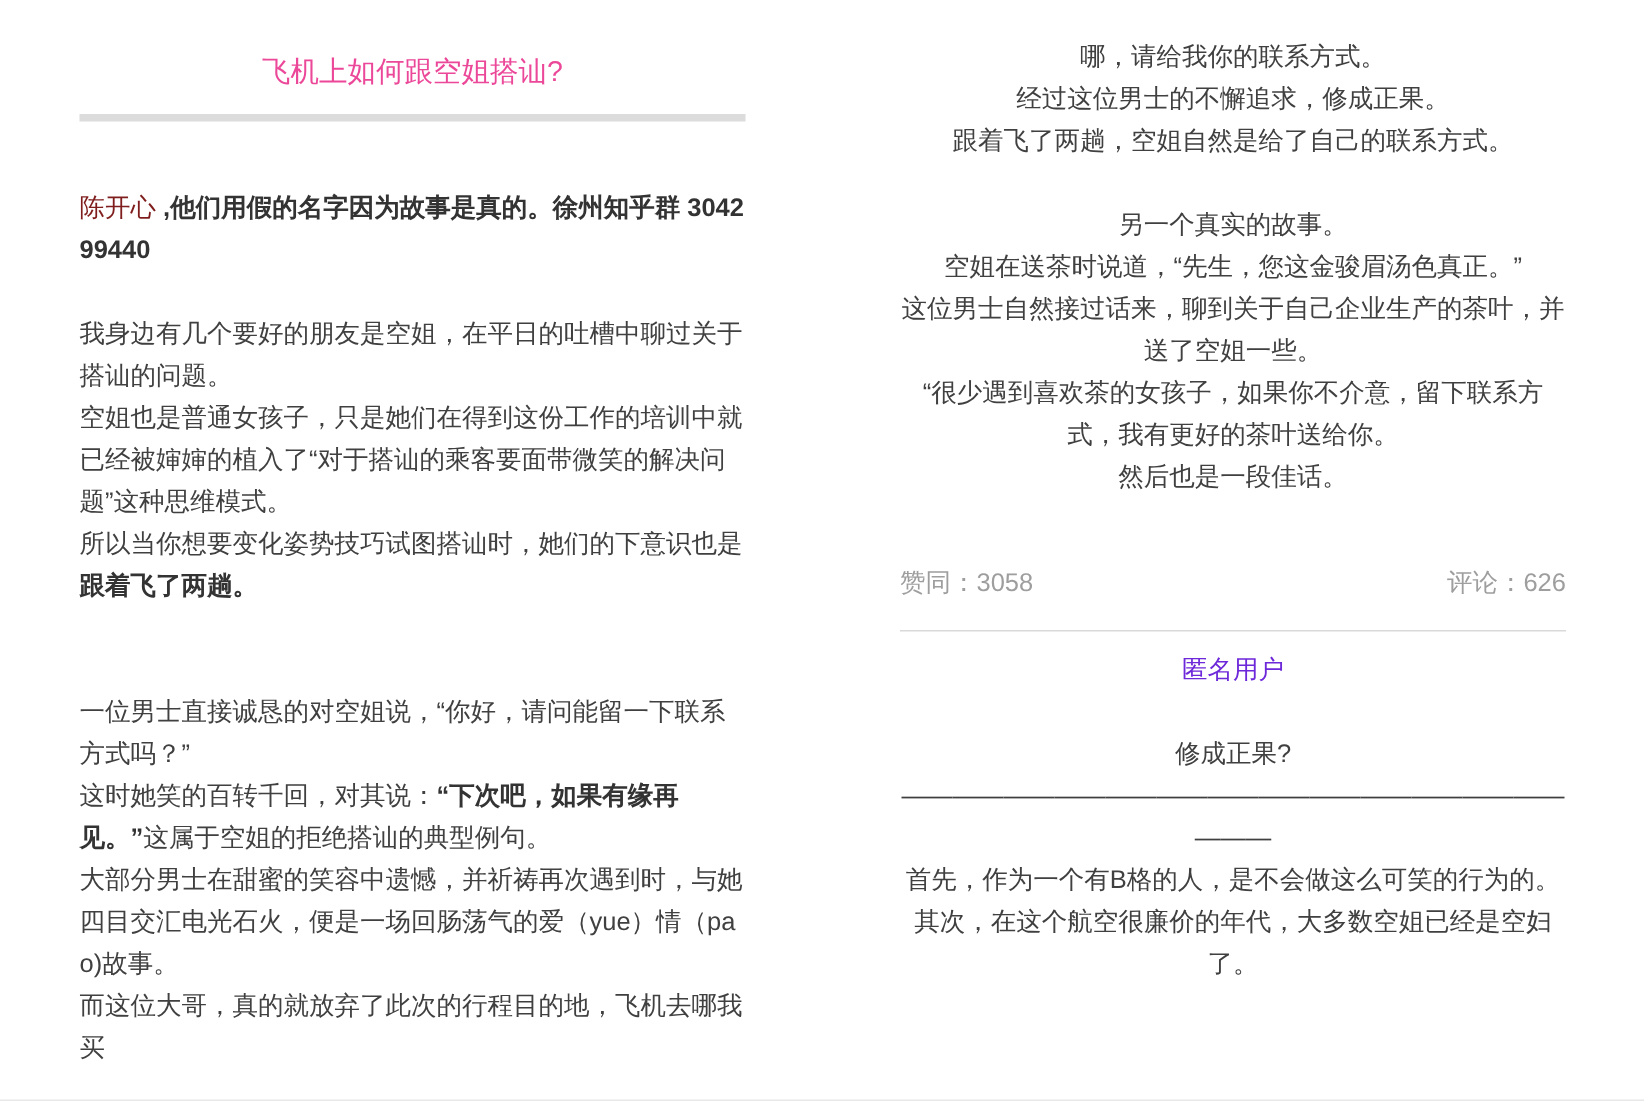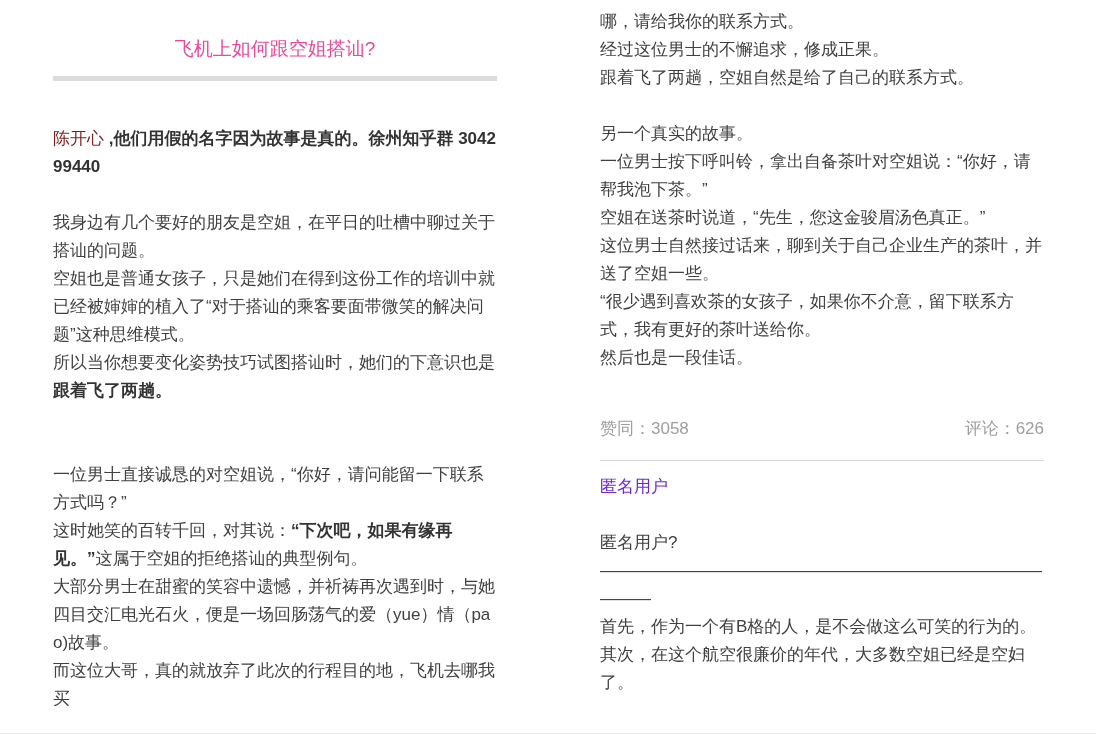--- a/index.html
+++ b/index.html
@@ -56,46 +56,45 @@
         <div class="blk"><span>所以当你想要变化姿势技巧试图搭讪时，她们的下意识也是</span><span class="b">跟着飞了两趟。</span></div>
         <div class="blk blank"></div>
         <div class="blk blank"></div>
         <div class="blk"><span>一位男士直接诚恳的对空姐说，“你好，请问能留一下联系方式吗？”</span></div>
         <div class="blk"><span>这时她笑的百转千回，对其说：</span><span class="b">“下次吧，如果有缘再见。”</span><span>这属于空姐的拒绝搭讪的典型例句。</span></div>
         <div class="blk"><span>大部分男士在甜蜜的笑容中遗憾，并祈祷再次遇到时，与她四目交汇电光石火，便是一场回肠荡气的爱（yue）情（pao)故事。</span></div>
         <div class="blk"><span>而这位大哥，真的就放弃了此次的行程目的地，飞机去哪我买</span></div>
       </div>
   </div>
 
-  <div class="col col-right" style="padding-top:8px;">
+  <div class="col col-right" style="padding-top:24px;text-align:center;">
     <div class="blocks">
         <div class="blk"><span>哪，请给我你的联系方式。</span></div>
         <div class="blk"><span>经过这位男士的不懈追求，修成正果。</span></div>
         <div class="blk"><span>跟着飞了两趟，空姐自然是给了自己的联系方式。</span></div>
         <div class="blk blank"></div>
         <div class="blk"><span>另一个真实的故事。</span></div>
-        <div class="blk"><span>一位男士按下呼叫铃，拿出自备茶叶对空姐说：“你好，请帮我泡下茶。”</span></div>
         <div class="blk"><span>空姐在送茶时说道，“先生，您这金骏眉汤色真正。”</span></div>
         <div class="blk"><span>这位男士自然接过话来，聊到关于自己企业生产的茶叶，并送了空姐一些。</span></div>
         <div class="blk"><span> “很少遇到喜欢茶的女孩子，如果你不介意，留下联系方式，我有更好的茶叶送给你。</span></div>
         <div class="blk"><span>然后也是一段佳话。</span></div>
         <div class="blk blank"></div>
       </div>
 
     <div class="meta-row">
       <span><span>赞同：</span><span>3058</span></span>
       <span><span>评论：</span><span>626</span></span>
     </div>
 
     <hr class="answer-divider">
 
     <p class="anon-line"><a href="#" class="link" style="color: #6d28d9;">匿名用户</a></p>
 
     <div class="blocks">
         <div class="blk blank"></div>
-        <div class="blk"><span>匿名用户?</span></div>
+        <div class="blk"><span>修成正果?</span></div>
         <div class="blk"><span>—————————————————————————————</span></div>
         <div class="blk"><span>首先，作为一个有B格的人，是不会做这么可笑的行为的。</span></div>
         <div class="blk"><span>其次，在这个航空很廉价的年代，大多数空姐已经是空妇了。</span></div>
       </div>
   </div>
 
 </div>
 
 </body></html>

